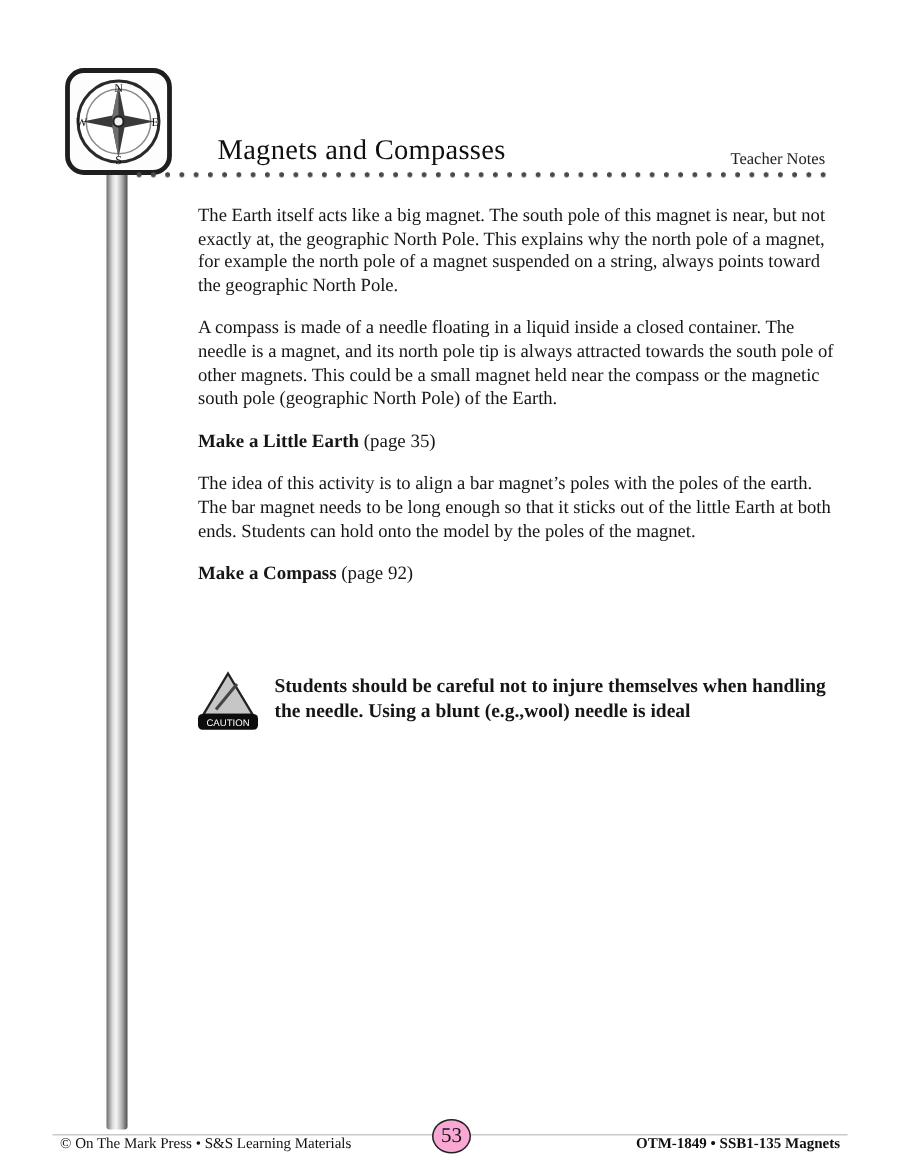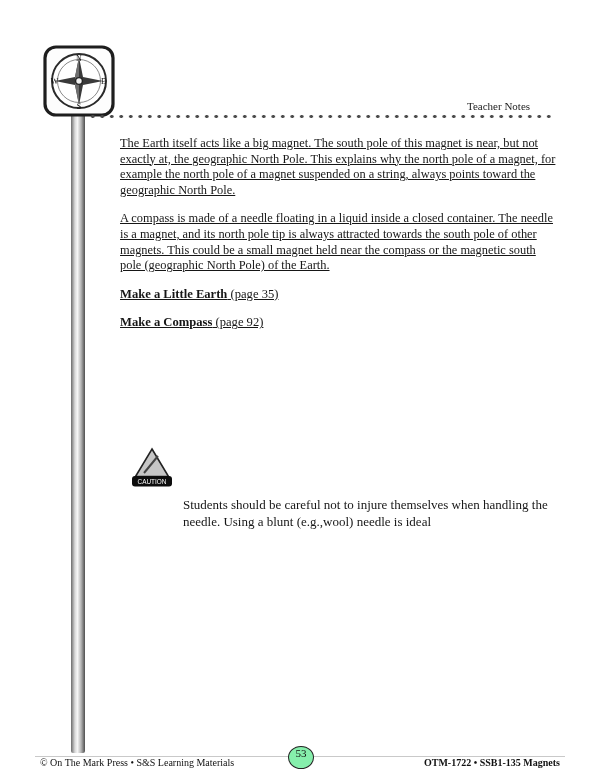--- a/index.html
+++ b/index.html
@@ -20,60 +20,60 @@
   .pole{
     position:absolute;left:71px;top:112px;width:14px;height:641px;
     background:linear-gradient(to right,#6b6b6b 0%,#d9d9d9 28%,#f6f6f6 46%,#b5b5b5 72%,#4e4e4e 100%);
     border-radius:2px;
   }
   .title{
     position:absolute;left:145px;top:90px;
     font-size:19px;letter-spacing:.2px;color:#101010;
   }
   .subtitle{
-    position:absolute;left:467px;top:100px;
+    position:absolute;left:487px;top:100px;
     font-size:11px;color:#222;
   }
   .dots{
     position:absolute;left:88px;top:114px;width:468px;height:5px;
     background-image:radial-gradient(circle,#4a4a4a 1.5px,transparent 1.9px);
     background-size:9.5px 5px;
     background-repeat:repeat-x;
   }
   .content{
     position:absolute;left:120px;top:136px;width:440px;
     font-size:12.4px;line-height:15.6px;
   }
-  .content p{margin:0 0 13px 0;text-decoration:underline;}
+  .content p{margin:0 0 13px 12px;}
   .heading{font-size:12.6px;}
   .b{font-weight:bold;}
   
   .caution{
     position:absolute;left:130px;top:446px;width:430px;
     display:flex;align-items:flex-start;gap:9px;
   }
   .caution-icon{width:44px;height:44px;flex:0 0 44px;}
   .caution-text{
-    font-weight:normal;font-size:13px;line-height:16.5px;width:372px;padding-top:3px;margin-top:48px;
+    font-weight:bold;font-size:13px;line-height:16.5px;width:372px;padding-top:3px;
   }
   
   .footer-line{
     position:absolute;left:35px;top:756px;width:530px;height:1px;background:#c9c9c9;
   }
   .footer-left{
     position:absolute;left:40px;top:757px;font-size:10px;font-weight:normal;color:#111;
   }
   .footer-right{
     position:absolute;right:40px;top:757px;font-size:10px;font-weight:bold;color:#111;
   }
   .page-circle{
     position:absolute;left:288px;top:746px;width:24px;height:21px;
-    border:1.6px solid #222;border-radius:50%;background:#86efac;
-    display:flex;justify-content:center;
-    font-size:11px;color:#111;
+    border:1.6px solid #222;border-radius:50%;background:#f9a8d4;
+    display:flex;align-items:center;justify-content:center;
+    font-size:14px;color:#111;
   }
 </style>
 </head>
 <body>
 
 <div class="page">
 
   <div class="pole"></div>
 
   <div class="compass-box">
@@ -90,40 +90,42 @@
       <polygon points="37,13 41,33 61,37 41,41 37,61 33,41 13,37 33,33" fill="#3a3a3a"></polygon>
       <polygon points="37,13 37,61 33,41 33,33" fill="#6f6f6f"></polygon>
       <circle cx="37" cy="37" r="3.4" fill="#f0f0f0" stroke="#222" stroke-width="1.4"></circle>
       <text x="37" y="17" text-anchor="middle" font-size="8" font-family="Liberation Serif, serif" fill="#111">N</text>
       <text x="61.5" y="40" text-anchor="middle" font-size="8" font-family="Liberation Serif, serif" fill="#111">E</text>
       <text x="37" y="65" text-anchor="middle" font-size="8" font-family="Liberation Serif, serif" fill="#111">S</text>
       <text x="12.5" y="40" text-anchor="middle" font-size="8" font-family="Liberation Serif, serif" fill="#111">W</text>
     </svg>
   </div>
 
+  <div class="title">Magnets and Compasses</div>
   <div class="subtitle">Teacher Notes</div>
   <div class="dots"></div>
 
   <div class="content">
     <p>The Earth itself acts like a big magnet. The south pole of this magnet is near, but not exactly at, the geographic North Pole. This explains why the north pole of a magnet, for example the north pole of a magnet suspended on a string, always points toward the geographic North Pole.</p>
     <p>A compass is made of a needle floating in a liquid inside a closed container. The needle is a magnet, and its north pole tip is always attracted towards the south pole of other magnets. This could be a small magnet held near the compass or the magnetic south pole (geographic North Pole) of the Earth.</p>
     <p class="heading"><span class="b">Make a Little Earth</span><span> (page 35)</span></p>
+    <p>The idea of this activity is to align a bar magnet’s poles with the poles of the earth. The bar magnet needs to be long enough so that it sticks out of the little Earth at both ends. Students can hold onto the model by the poles of the magnet.</p>
     <p class="heading"><span class="b">Make a Compass</span><span> (page 92)</span></p>
   </div>
 
   <div class="caution">
     <svg class="caution-icon" viewBox="0 0 44 44">
       <polygon points="22,3 38.5,30.5 5.5,30.5" fill="#c6c6c6" stroke="#222" stroke-width="1.6"></polygon>
       <line x1="14" y1="27" x2="28" y2="10" stroke="#444" stroke-width="2"></line>
       <rect x="2" y="30" width="40" height="10.5" rx="3" fill="#0d0d0d"></rect>
       <text x="22" y="38.2" text-anchor="middle" font-size="6.4" font-family="Liberation Sans, sans-serif" fill="#fff">CAUTION</text>
     </svg>
     <div class="caution-text">Students should be careful not to injure themselves when handling the needle. Using a blunt (e.g.,wool) needle is ideal</div>
   </div>
 
   <div class="footer-line"></div>
   <div class="footer-left">© On The Mark Press • S&amp;S Learning Materials</div>
   <div class="page-circle">
     <span>53</span>
   </div>
-  <div class="footer-right">OTM-1722 • SSB1-135 Magnets</div>
+  <div class="footer-right">OTM-1849 • SSB1-135 Magnets</div>
 
 </div>
 
 </body></html>

